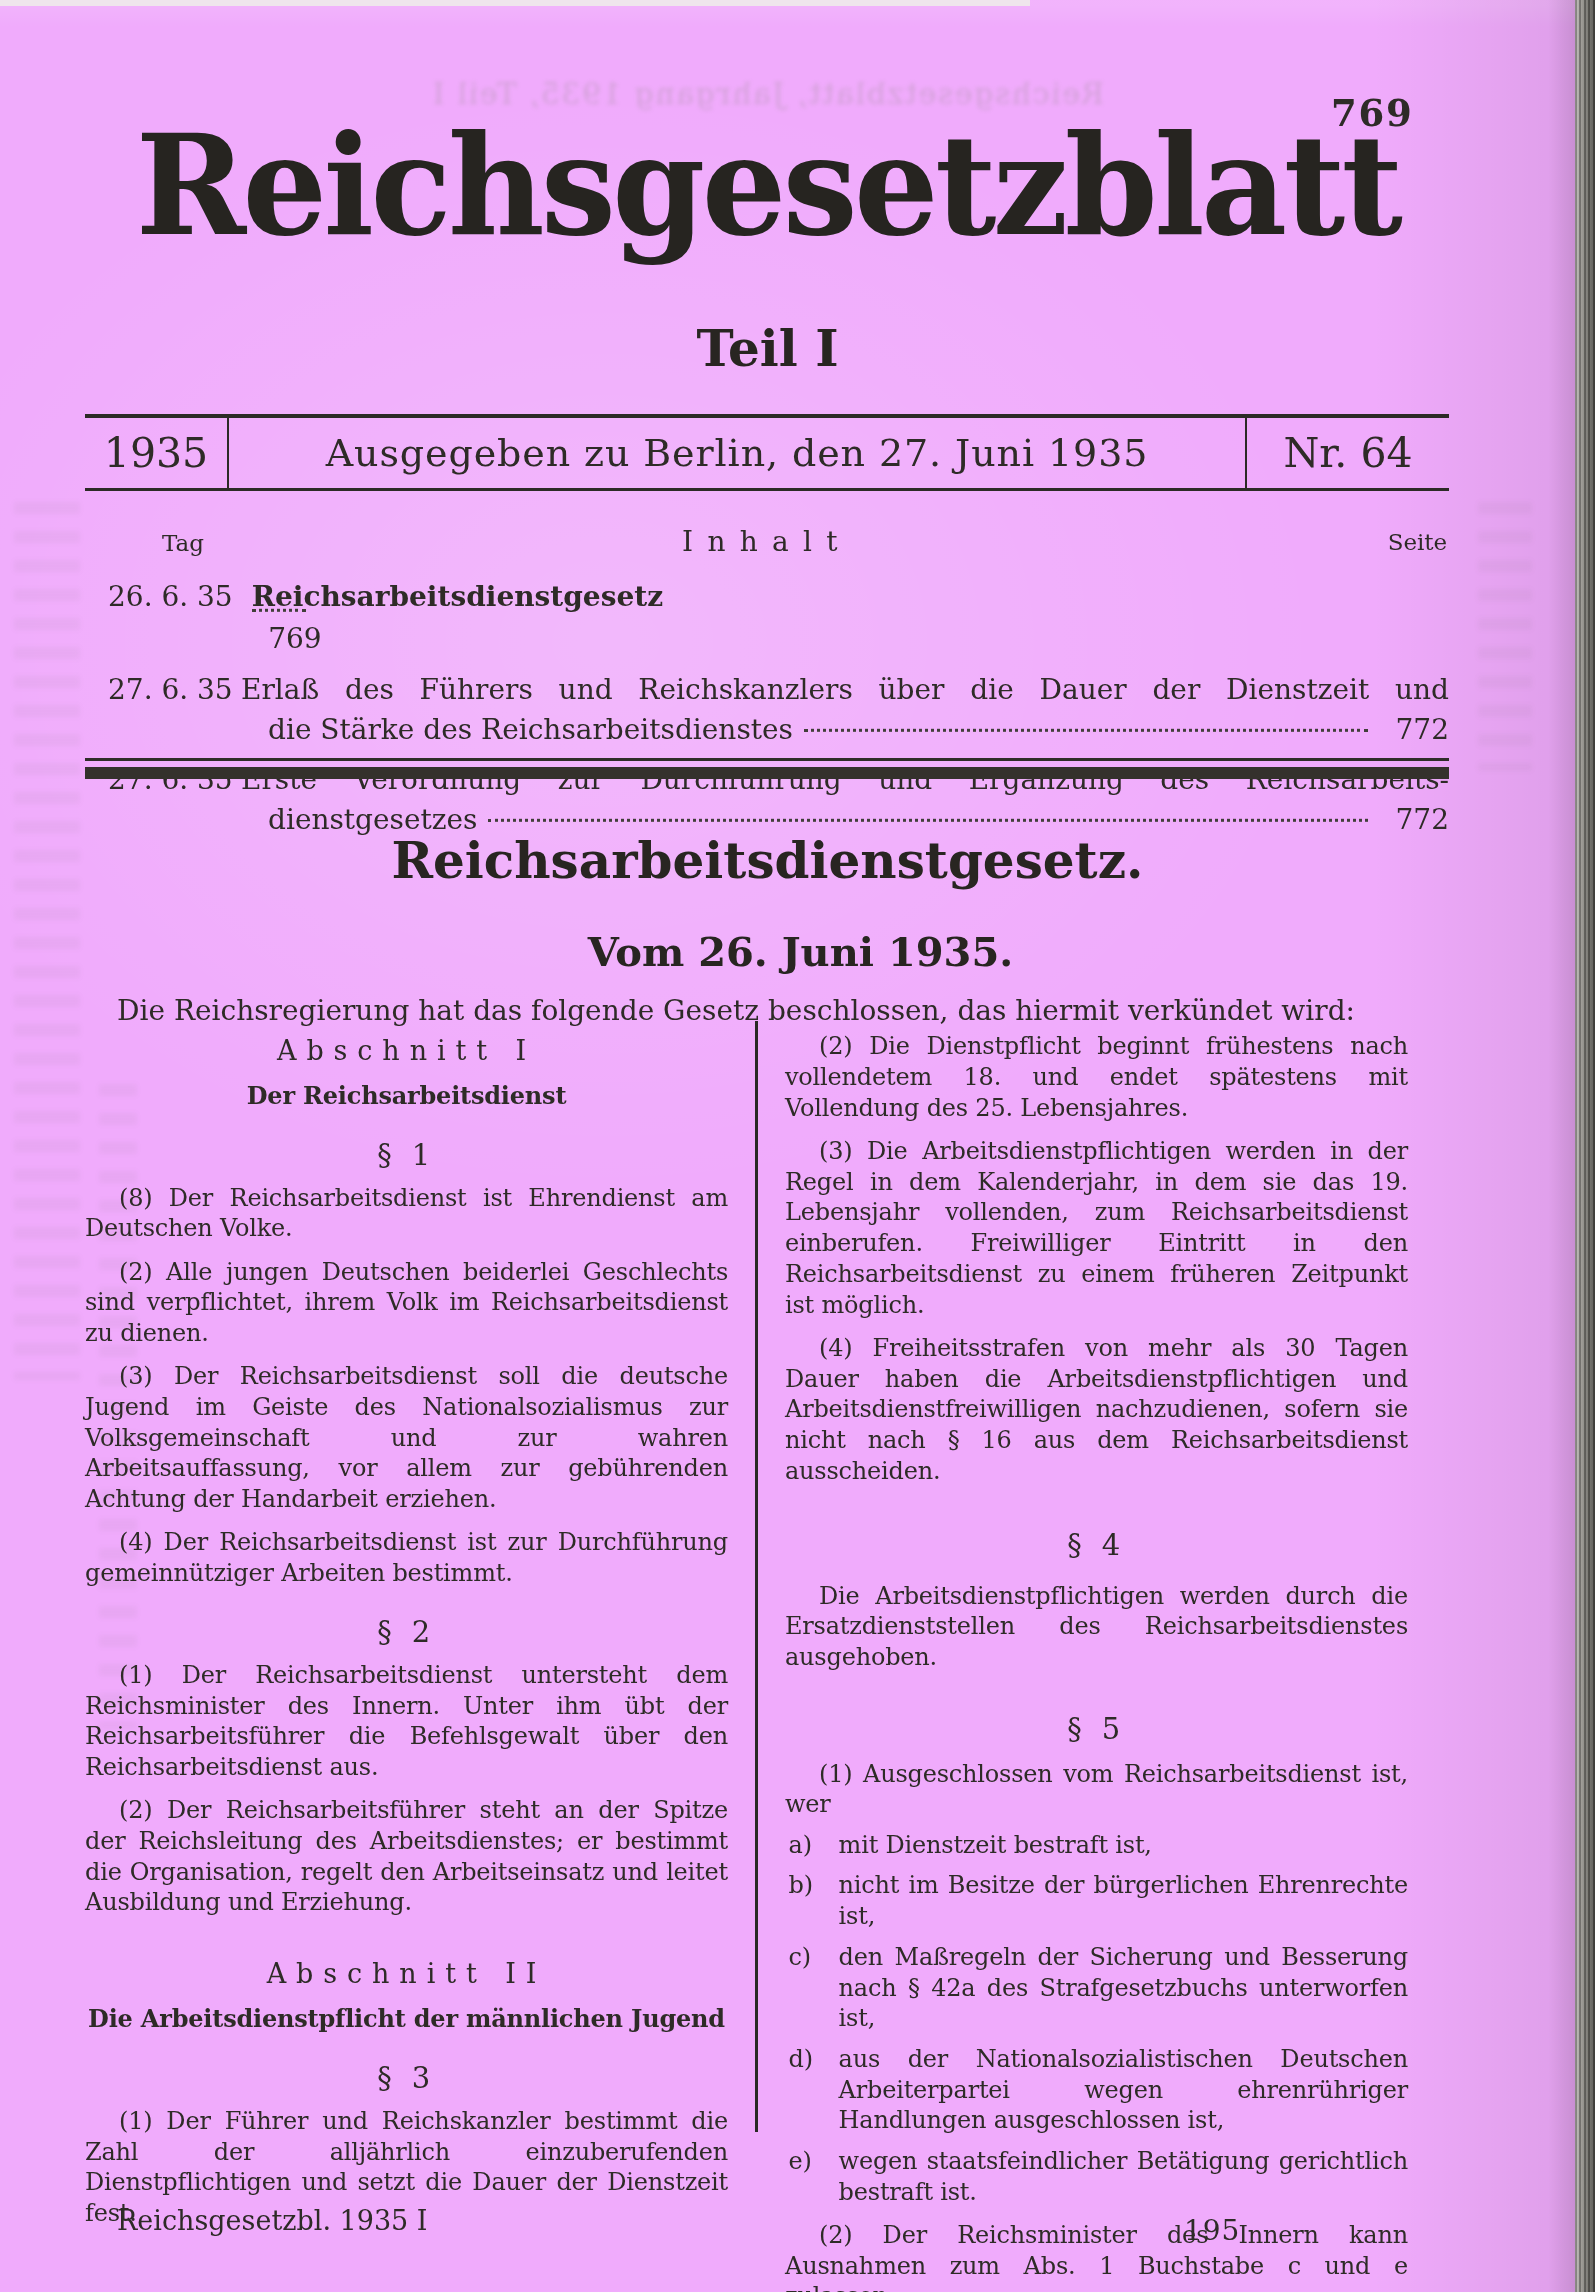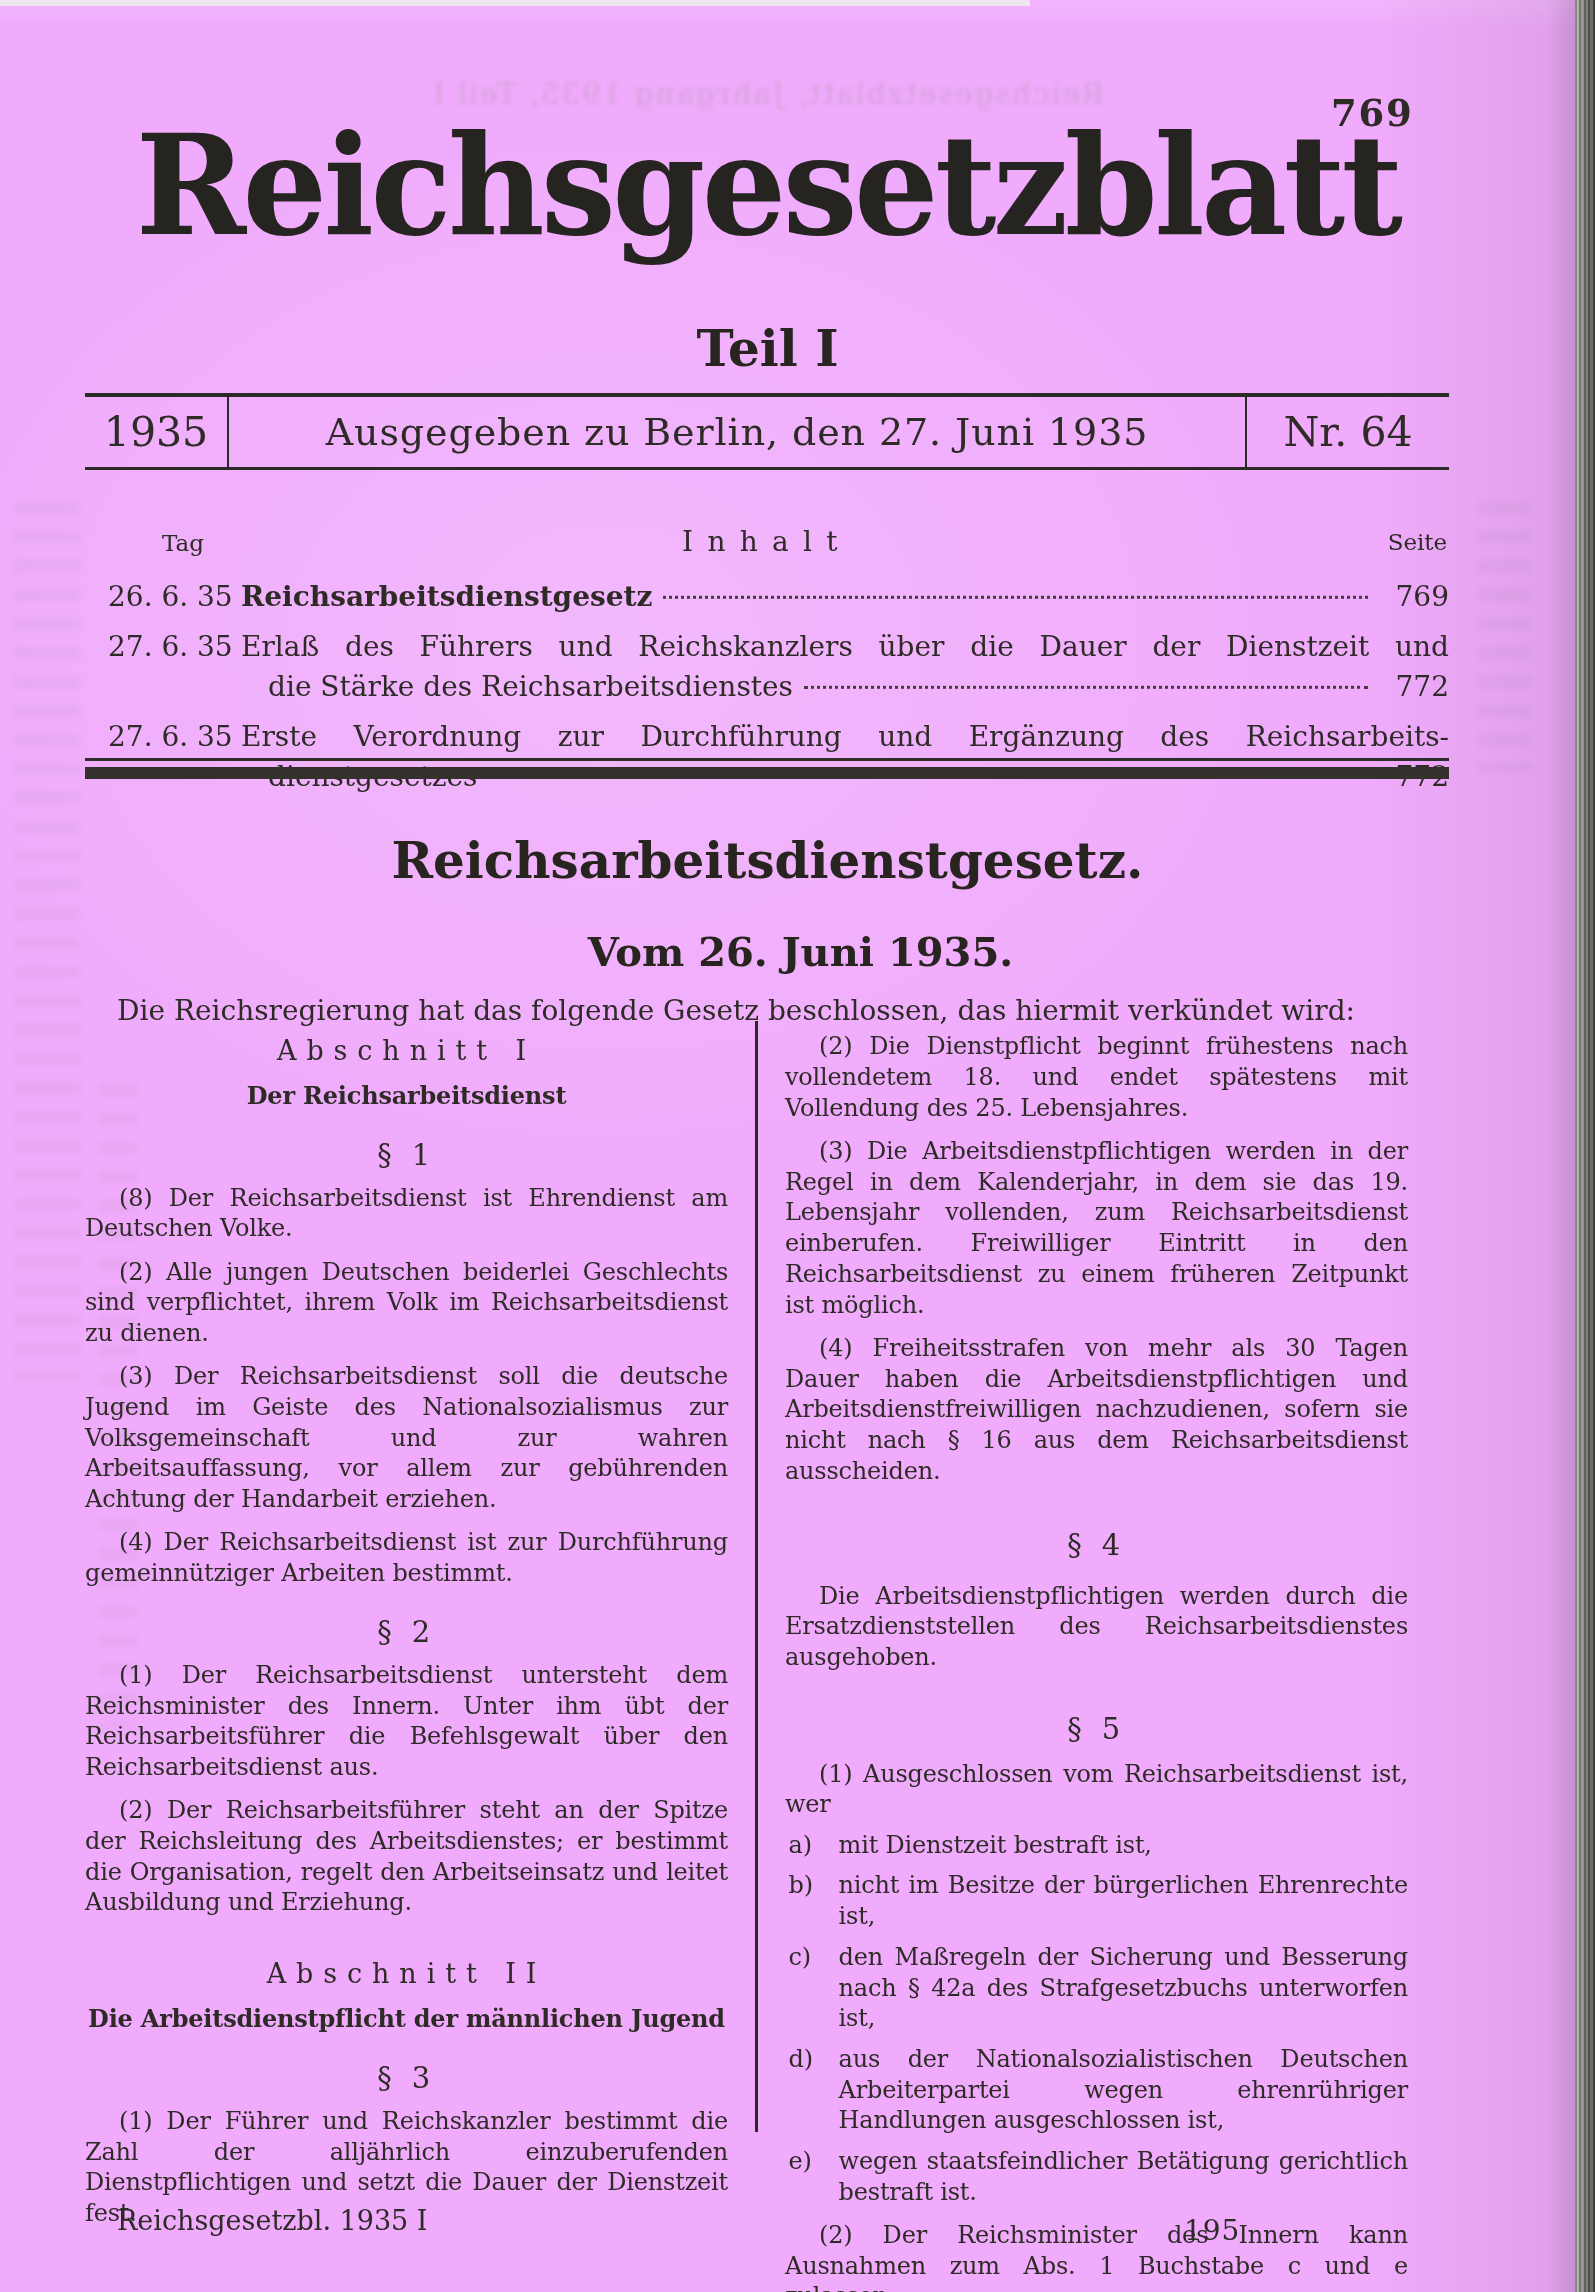--- a/index.html
+++ b/index.html
@@ -50,37 +50,37 @@
     font-size:133px;font-weight:bold;letter-spacing:-3.6px;
     transform:scaleY(1.04);transform-origin:top center;
     color:#262420;
   }
   .masthead-part{
     top:319px;left:0;width:1535px;text-align:center;
     font-size:50px;font-weight:bold;color:#282521;
   }
 
   .issue-bar{
-    top:393px;left:85px;width:1364px;height:70px;
+    top:414px;left:85px;width:1364px;height:70px;
     border-top:4.5px solid #2c2a26;border-bottom:3.6px solid #2c2a26;
     display:flex;align-items:stretch;
   }
   .issue-year{width:142px;border-right:2.7px solid #2c2a26;display:flex;align-items:center;justify-content:center;font-size:41px;}
   .issue-middle{flex:1;display:flex;align-items:center;justify-content:center;font-size:38px;letter-spacing:0.9px;}
   .issue-number{width:202px;border-left:2.7px solid #2c2a26;display:flex;align-items:center;justify-content:center;font-size:41px;}
 
   .toc{top:525px;left:85px;width:1364px;font-size:28px;}
   .toc-head{position:relative;height:41px;}
   .toc-head-day{position:absolute;left:77px;top:5.4px;font-size:23px;}
   .toc-head-content{position:absolute;left:0;top:0;width:100%;text-align:center;font-size:28px;letter-spacing:14.3px;}
   .toc-head-page{position:absolute;right:1.8px;top:3.6px;font-size:23px;margin-left:32px;}
   .toc-row{display:flex;margin-top:10.7px;line-height:1.42;}
   .toc-date{width:133px;padding-left:23px;white-space:nowrap;flex:none;}
   .toc-body{flex:1;min-width:0;}
-  .toc-line{display:flex;align-items:baseline;}
+  .toc-line{display:flex;align-items:baseline;flex-direction:column;}
   .toc-line-spread{display:block;text-align:justify;text-align-last:justify;}
   .toc-line2{display:flex;align-items:baseline;padding-left:27px;}
   .toc-title-bold{font-weight:bold;}
   .leader{flex:1;margin:0 10.7px;border-bottom:3.6px dotted #413e39;min-width:54px;transform:translateY(-7.2px);}
   .toc-page{width:70px;text-align:right;flex:none;}
 
   .double-rule{top:758px;left:85px;width:1364px;}
   .rule-thin{border-top:3.6px solid #2f2d29;}
   .rule-thick{margin-top:6.3px;height:11.6px;background:#34312c;}
 

